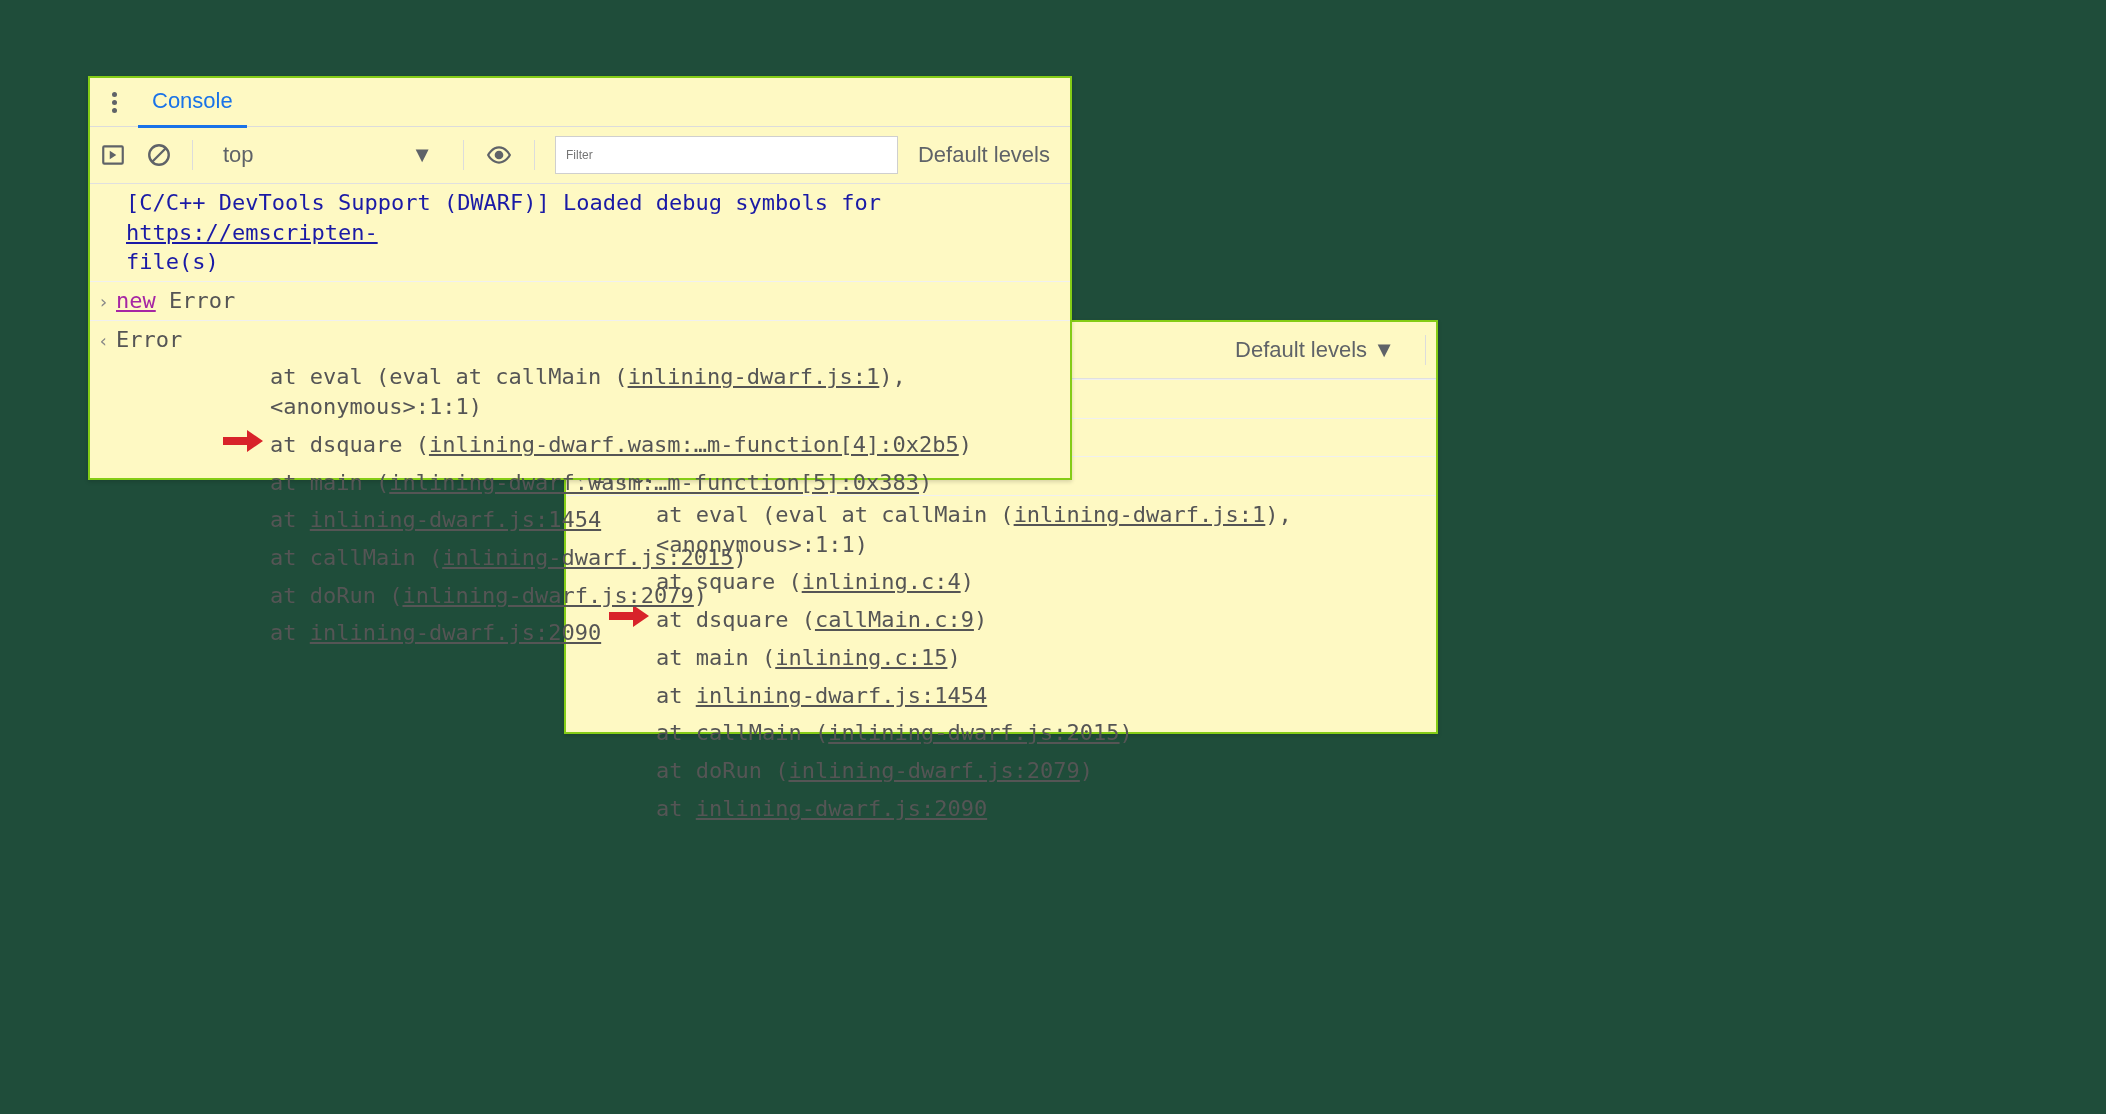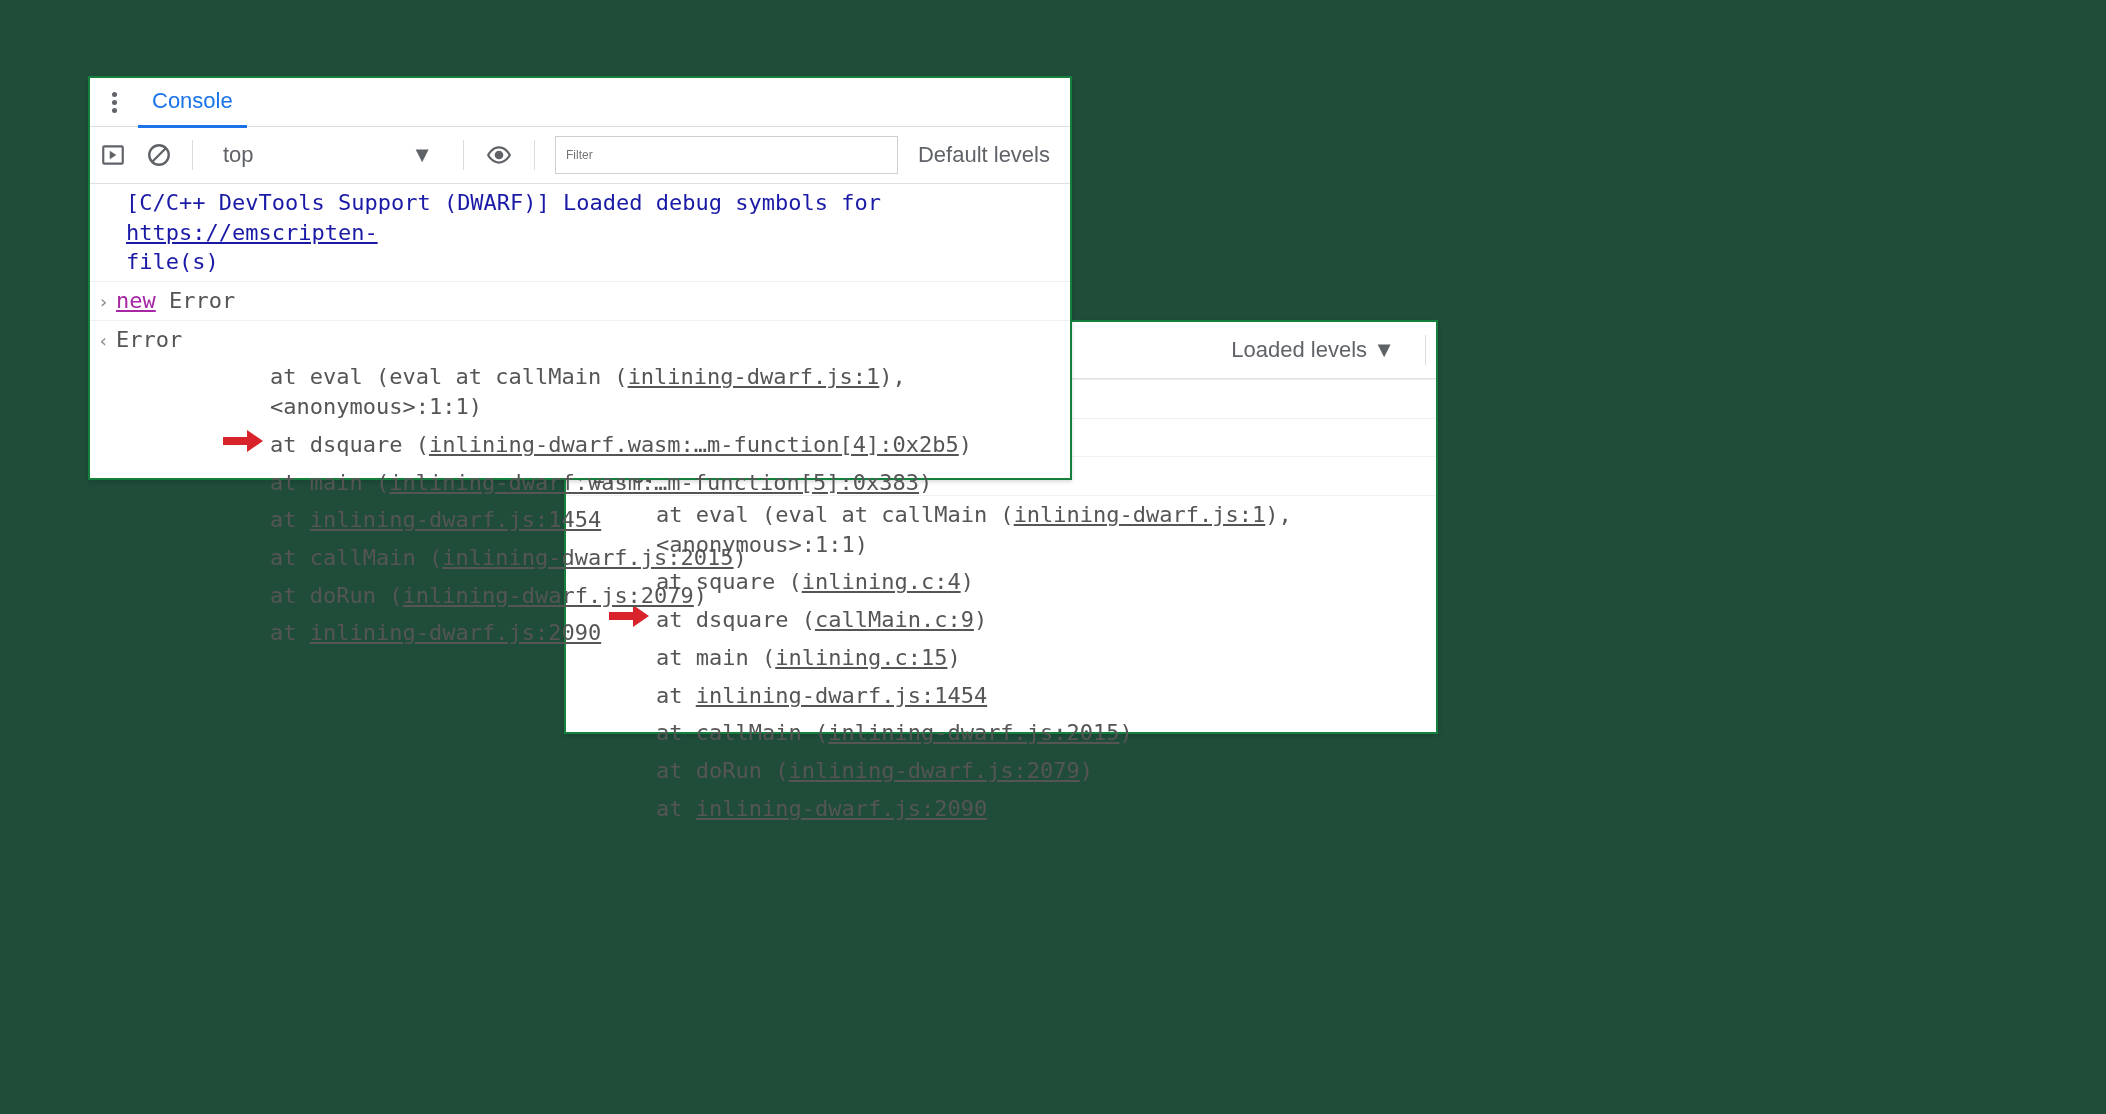--- a/index.html
+++ b/index.html
@@ -6,22 +6,22 @@
     margin: 0;
     background: #1f4d3a;
     font-family: "Segoe UI", Arial, sans-serif;
     width: 2106px;
     height: 1114px;
     position: relative;
     overflow: hidden;
   }
   .panel {
     position: absolute;
-    background: #ffffff;
-    border: 2px solid #15803d;
+    background: #fef9c3;
+    border: 2px solid #84cc16;
     box-shadow: 0 2px 4px rgba(0,0,0,.15);
   }
   .panel-back {
     left: 564px;
     top: 320px;
     width: 870px;
     height: 410px;
   }
   .panel-front {
     left: 88px;
@@ -128,21 +128,21 @@
   .panel-back .toolbar { padding-left: 12px; }
   .panel-back .console-body .row:first-child { border-top: 1px solid #f0f0f0; }
 </style>
 </head>
 <body>
 
 <div class="panel panel-back">
   <div class="toolbar">
     <input class="filter" style="min-width: 140px; max-width: 150px;">
     <div class="levels">
-      <span>Loaded levels ▼</span>
+      <span>Default levels ▼</span>
     </div>
     <div class="divider"></div>
   </div>
   <div class="console-body">
     <div class="row log-blue">
       <span>debug symbols for </span><span class="ulink" style="color:#1a1aa6">https://ems</span>
     </div>
     <div class="row">
       <span class="caret">›</span>
       <span class="kw-new">new</span>

